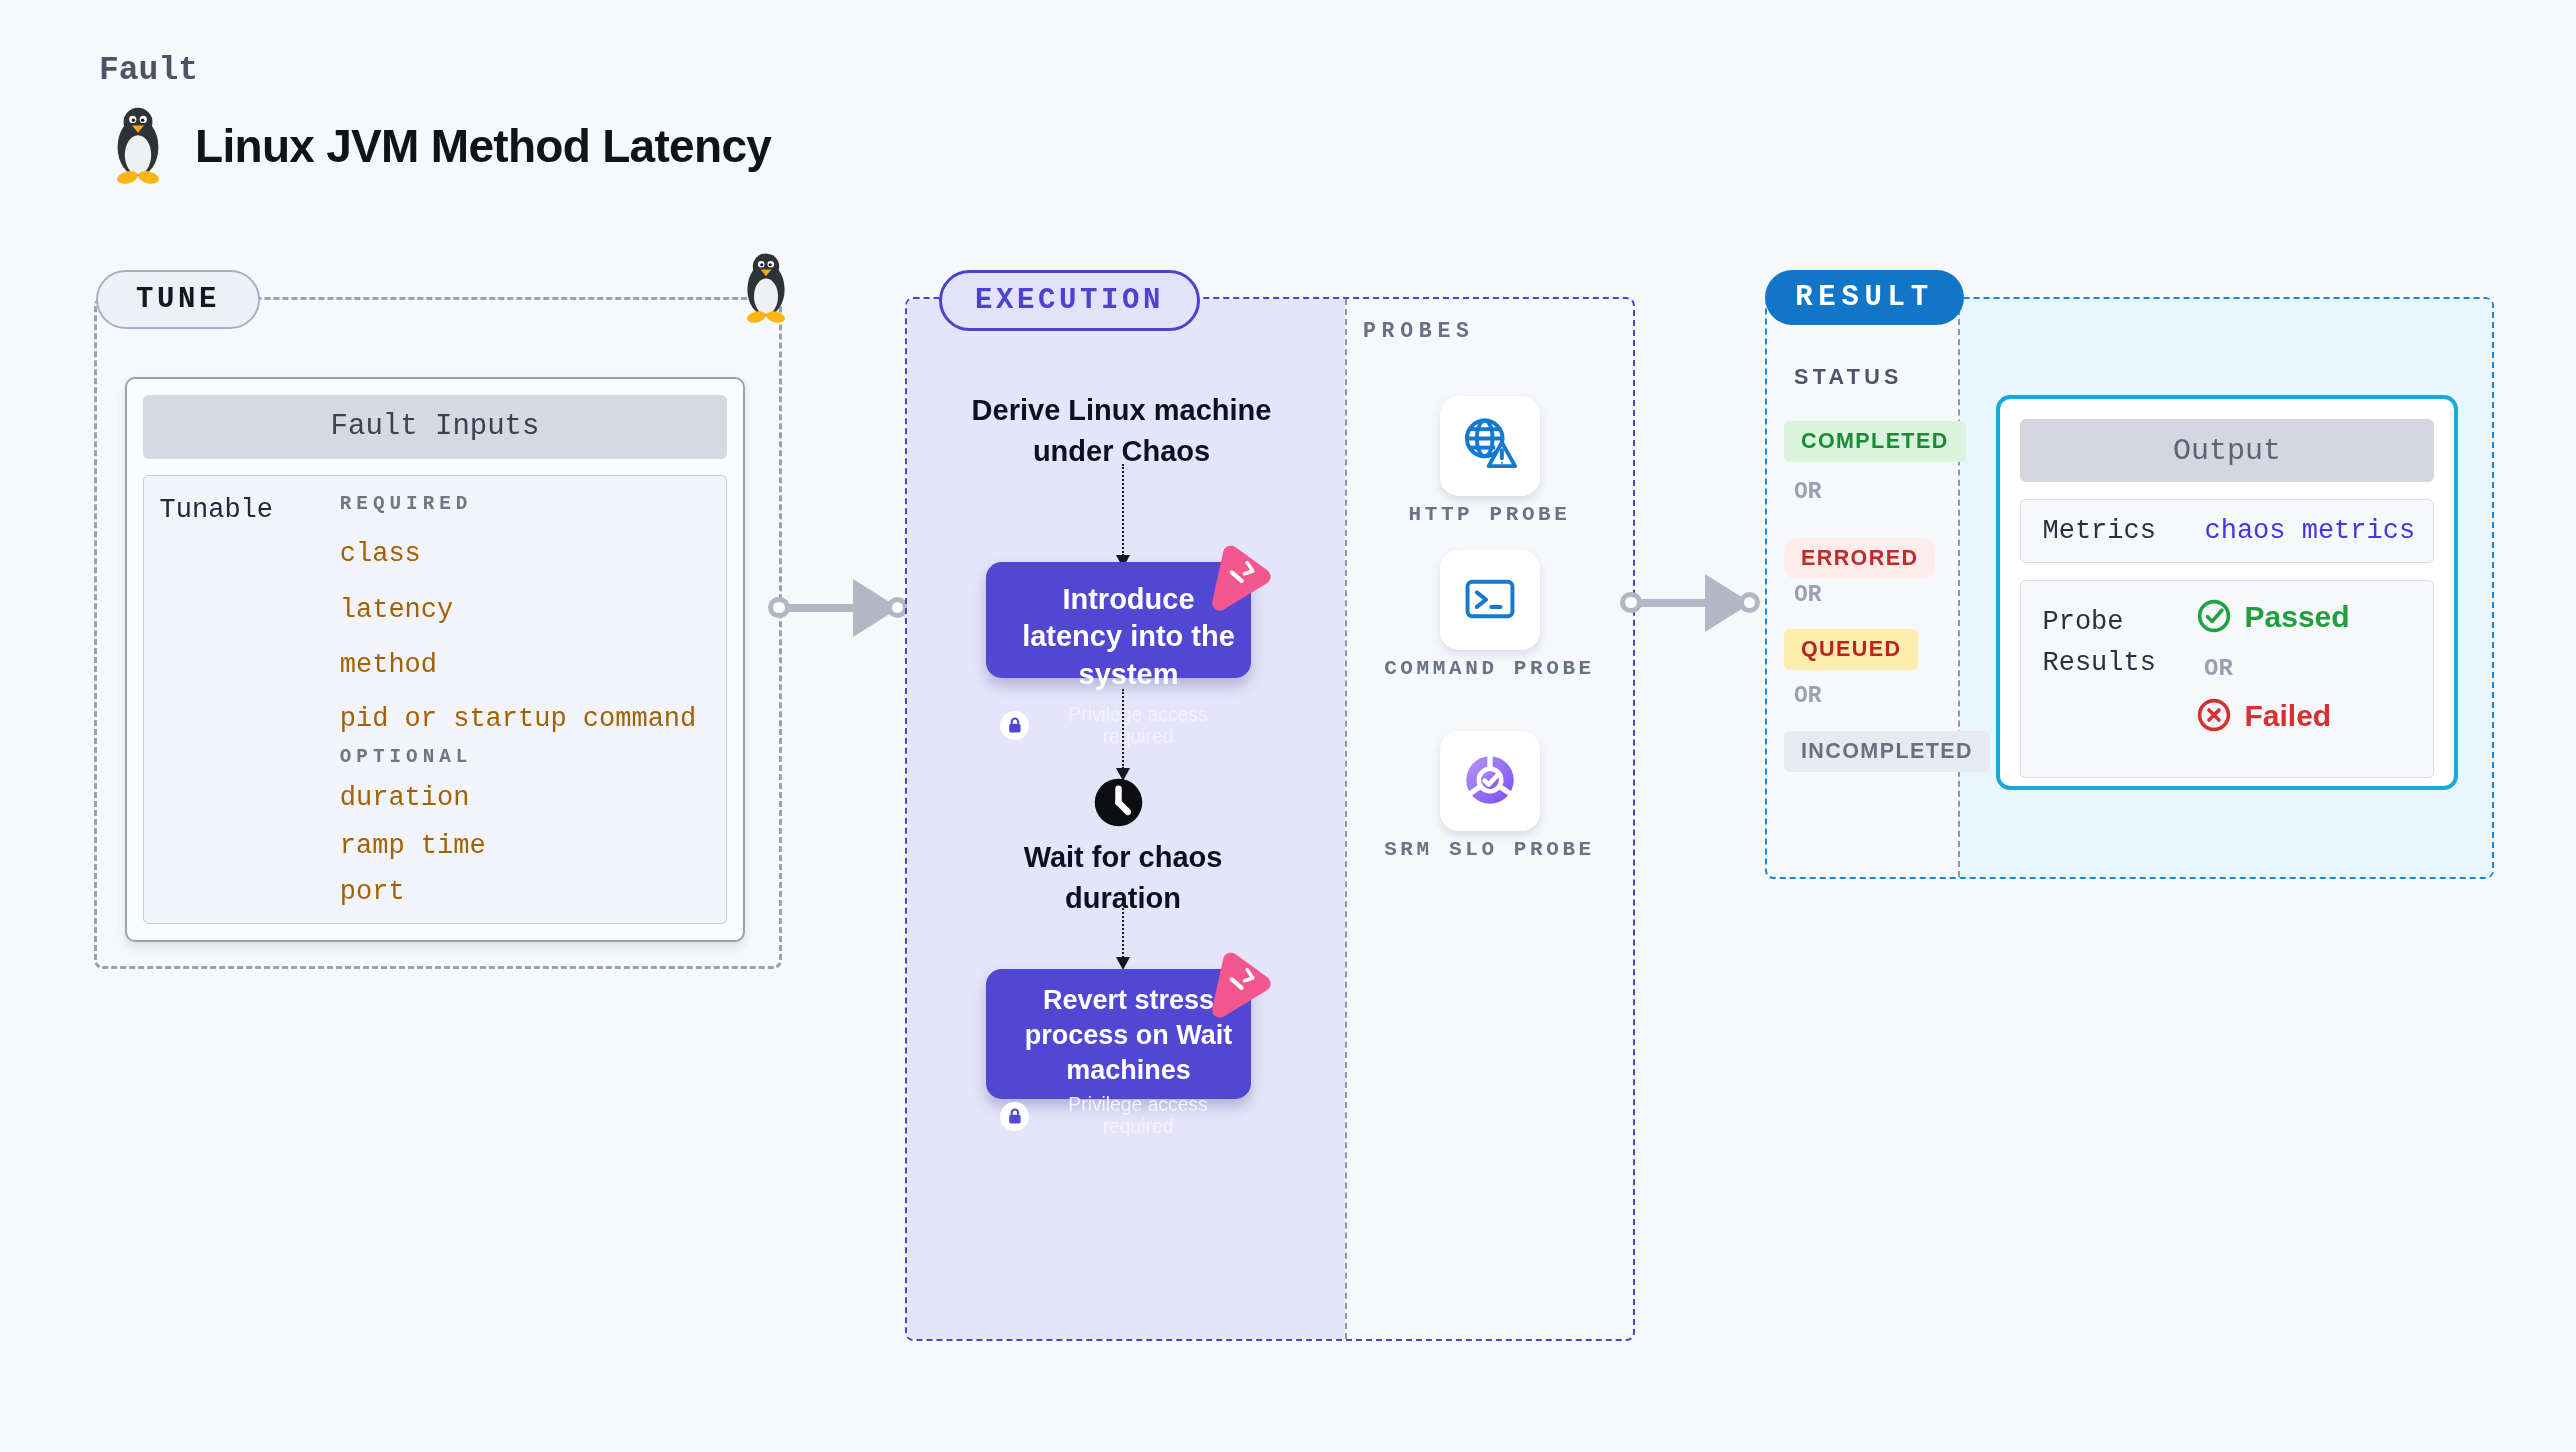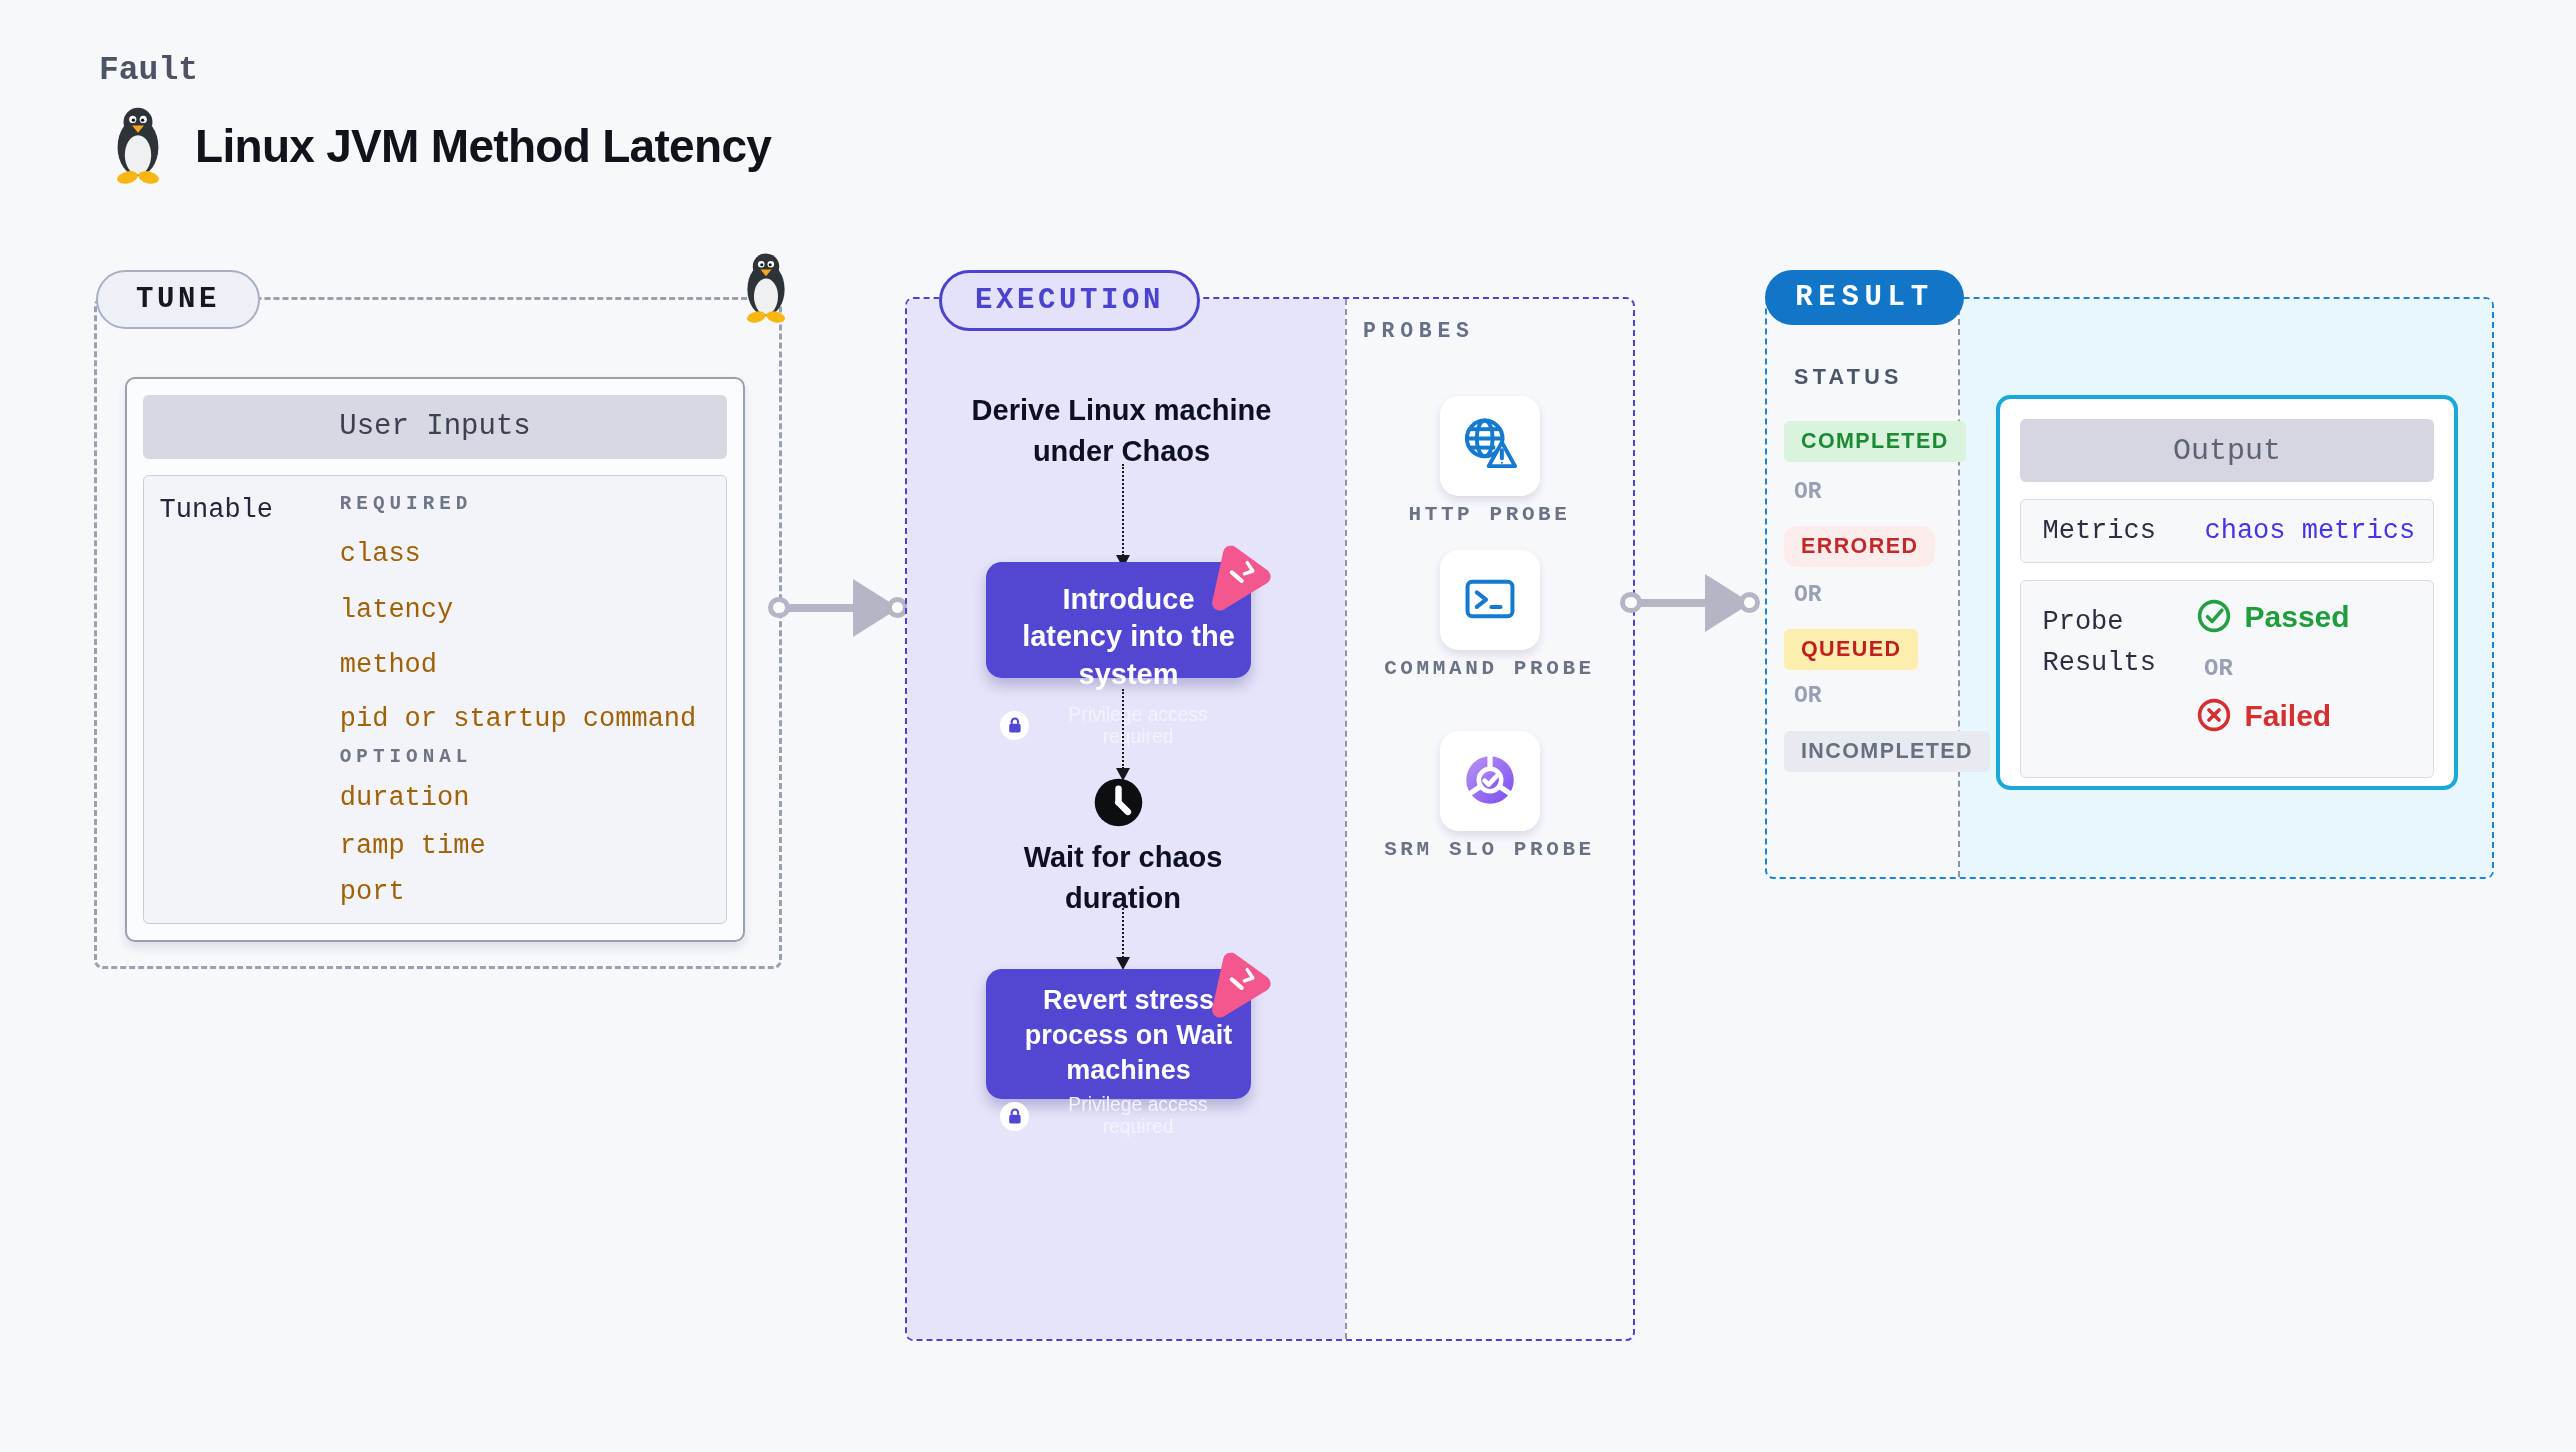--- a/index.html
+++ b/index.html
@@ -142,21 +142,21 @@
         <circle cx="58" cy="22" r="5.5" fill="#fff"></circle>
       <circle cx="43" cy="23" r="2.6" fill="#14171a"></circle>
         <circle cx="57" cy="23" r="2.6" fill="#14171a"></circle>
       <polygon points="41,31 59,31 50,42" fill="#f6a71b"></polygon>
       <ellipse cx="34" cy="110" rx="16" ry="9" fill="#f9b613" transform="rotate(-14 34 110)"></ellipse>
       <ellipse cx="66" cy="110" rx="16" ry="9" fill="#f9b613" transform="rotate(14 66 110)"></ellipse>
     </svg>
   </div>
 
   <div class="ui-card">
-    <div class="ui-header mono">User Inputs</div>
+    <div class="ui-header mono">Fault Inputs</div>
     <div class="ui-body">
       <div class="tunable-label mono">Tunable</div>
       <div class="field-hdr mono" style="top:16.5px;">REQUIRED</div>
       <div class="field-link mono" style="top:63px;">class</div>
       <div class="field-link mono" style="top:119px;">latency</div>
       <div class="field-link mono" style="top:174px;">method</div>
       <div class="field-link mono" style="top:228px;">pid or startup command</div>
       <div class="field-hdr mono" style="top:270px;">OPTIONAL</div>
       <div class="field-link mono" style="top:307px;">duration</div>
       <div class="field-link mono" style="top:355px;">ramp time</div>
@@ -298,21 +298,21 @@
 
   <div class="result-box">
     <div class="result-cyan"></div>
     <div class="result-divider"></div>
   </div>
   <div class="pill pill-result">RESULT</div>
 
   <div class="status-label">STATUS</div>
   <div class="badge" style="top: 421px; color: rgb(26, 138, 51); background: rgb(217, 243, 220);">COMPLETED</div>
   <div class="or-label mono" style="top:479px;">OR</div>
-  <div class="badge" style="top: 526px; color: rgb(194, 42, 42); background: rgb(252, 236, 236); border-radius: 13px;">ERRORED</div>
+  <div class="badge" style="top: 538px; color: rgb(194, 42, 42); background: rgb(252, 236, 236); border-radius: 13px;">ERRORED</div>
   <div class="or-label mono" style="top:582px;">OR</div>
   <div class="badge" style="top: 629px; color: rgb(194, 32, 32); background: rgb(253, 238, 174);">QUEUED</div>
   <div class="or-label mono" style="top:683px;">OR</div>
   <div class="badge" style="top: 731px; color: rgb(104, 112, 127); background: rgb(232, 234, 242);">INCOMPLETED</div>
 
   <div class="output-card">
     <div class="output-header mono">Output</div>
     <div class="output-row metrics-row">
       <div class="row-label mono">Metrics</div>
       <div class="metrics-value mono">chaos metrics</div>

